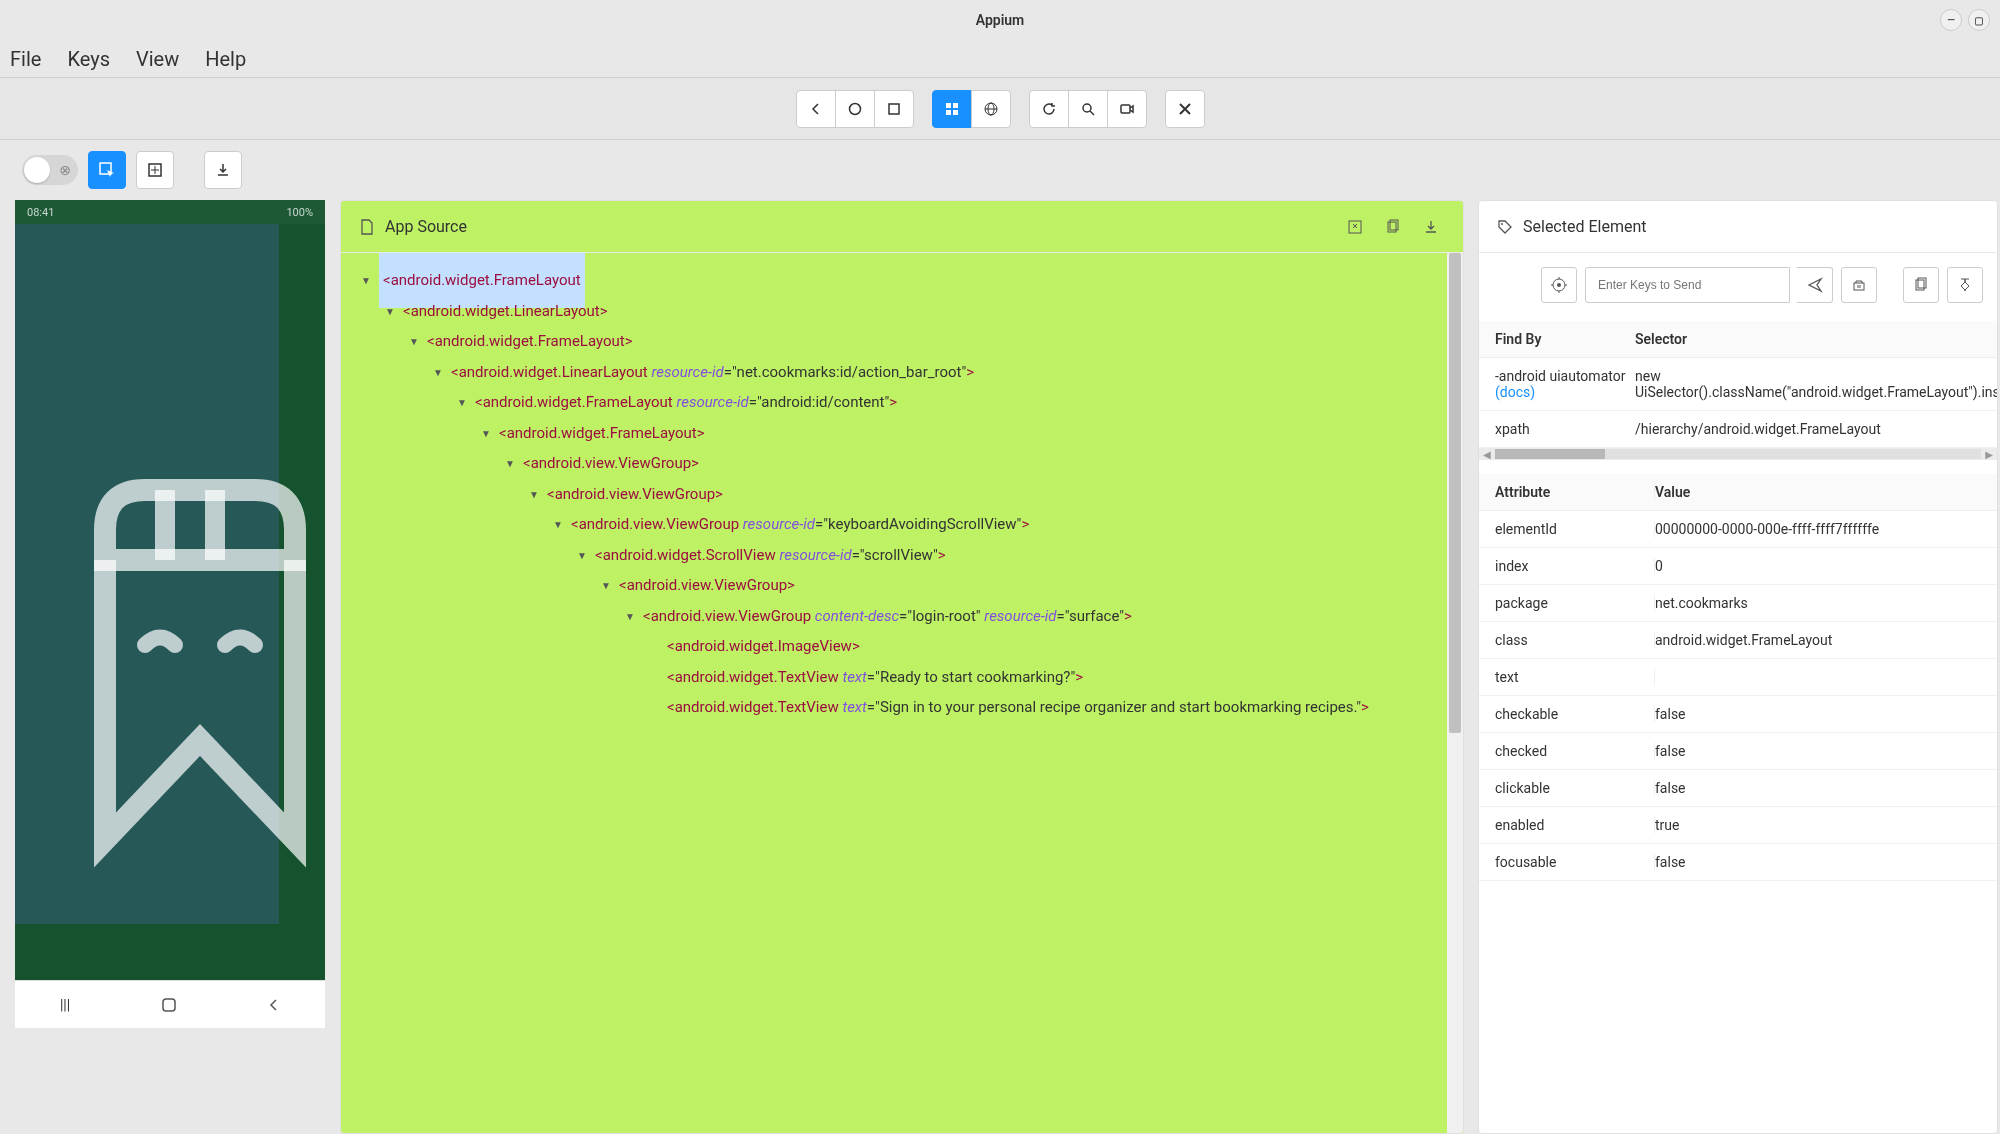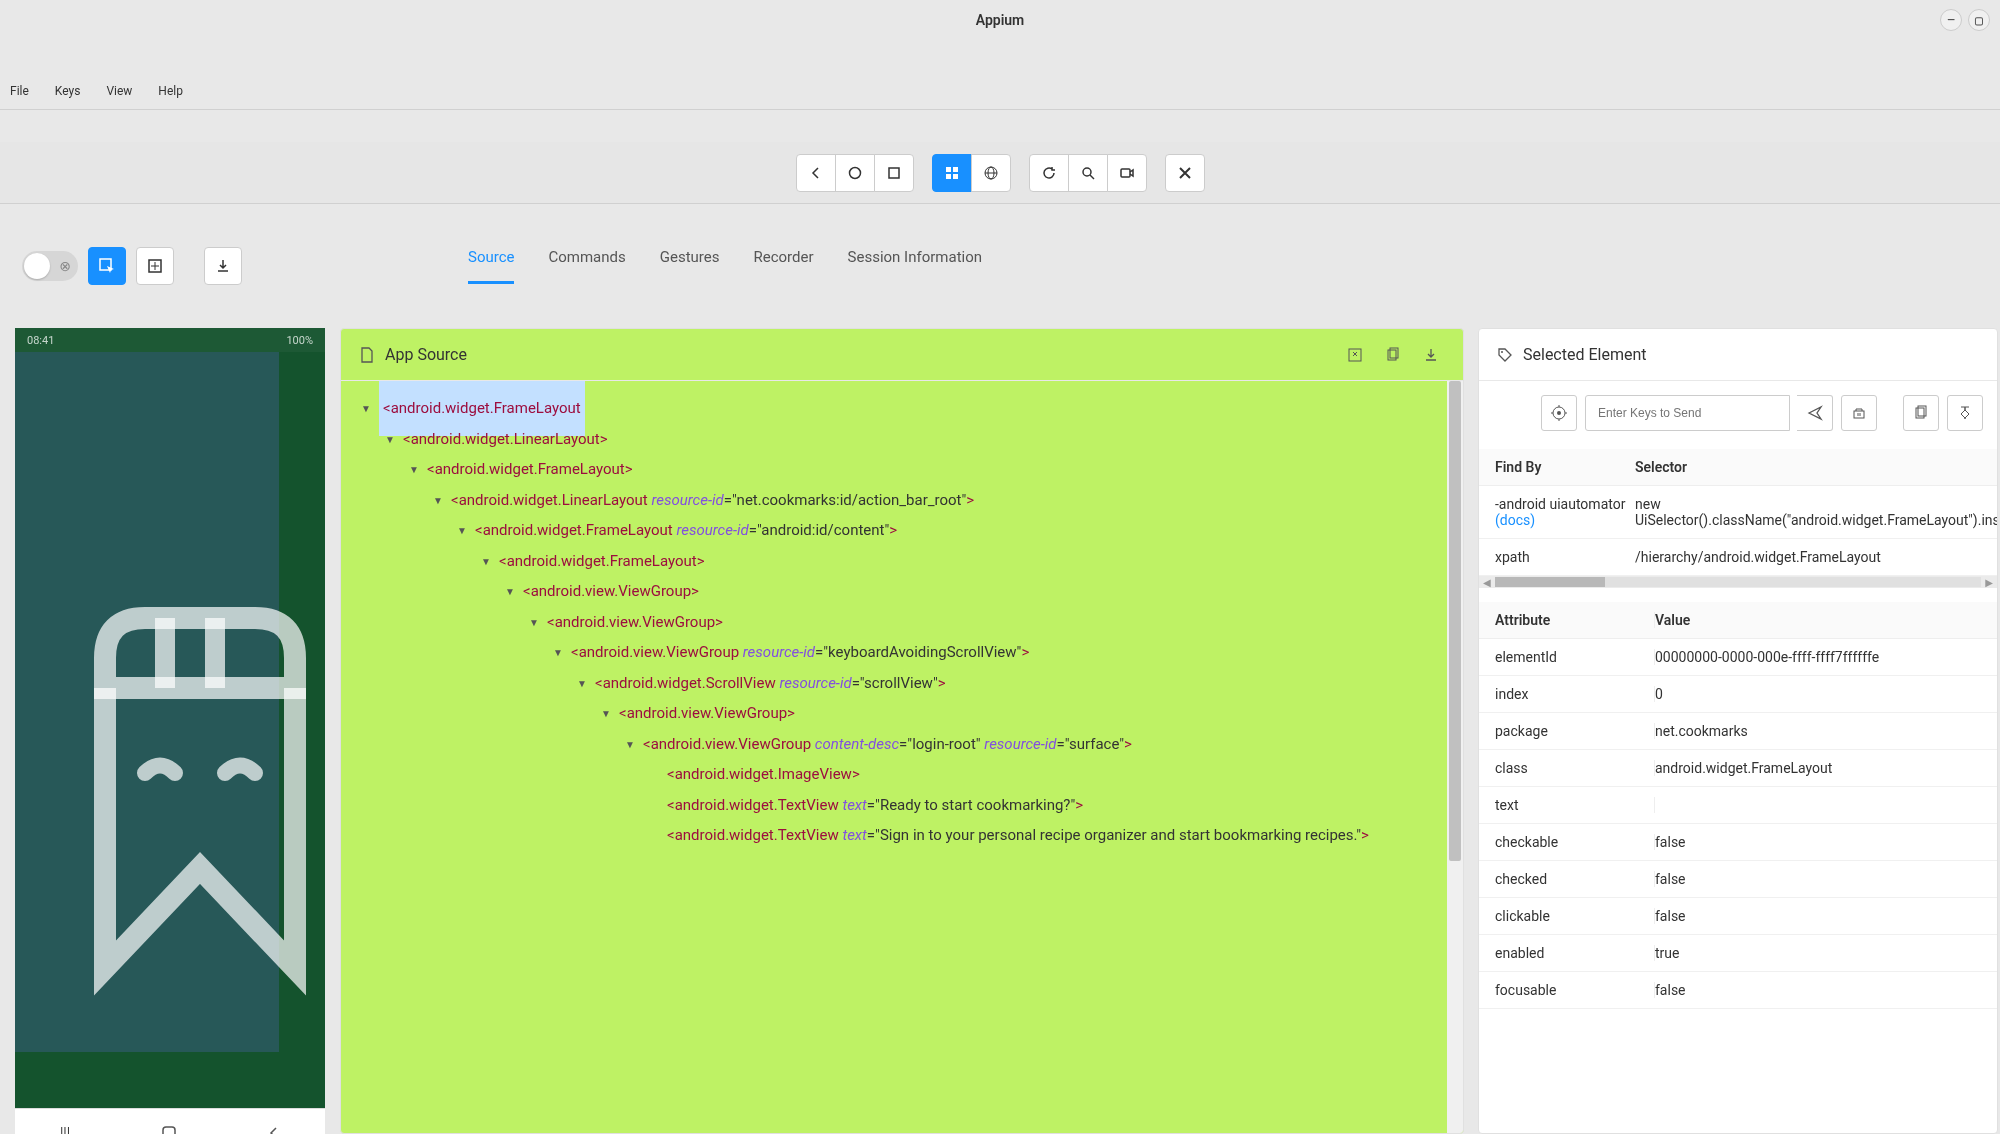--- a/index.html
+++ b/index.html
@@ -1,22 +1,22 @@
 <!DOCTYPE html>
 <html><head>
 <meta charset="utf-8">
 <style>
 * { box-sizing: border-box; margin: 0; padding: 0; }
 body { font-family: -apple-system, BlinkMacSystemFont, "Segoe UI", Roboto, "Helvetica Neue", sans-serif; font-size: 14px; background: #e8e8e8; color: #333; overflow: hidden; }
-.window { width: 2000px; height: 1134px; display: flex; flex-direction: column; background: #e8e8e8; gap: 32px; }
+.window { width: 2000px; height: 1134px; display: flex; flex-direction: column; background: #e8e8e8; }
 .titlebar { height: 40px; display: flex; align-items: center; justify-content: center; position: relative; font-weight: 600; }
 .titlebar-controls { position: absolute; right: 10px; display: flex; gap: 6px; }
 .titlebar-btn { width: 22px; height: 22px; border-radius: 50%; background: #f0f0f0; border: 1px solid #ccc; display:flex; align-items:center; justify-content:center; font-size:10px; color:#555; }
 .menubar { height: 38px; display: flex; align-items: center; padding: 0 10px; gap: 26px; border-bottom: 1px solid #d0d0d0; }
-.menubar span { font-size: 12px; }
+.menubar span { font-size: 20px; }
 
 .toolbar { height: 62px; background: #e6e6e6; border-bottom: 1px solid #d0d0d0; display:flex; align-items:center; justify-content:center; gap:18px; }
 .btn-group { display: flex; }
 .tb-btn { width: 40px; height: 38px; border: 1px solid #ccc; background: #fff; display:flex; align-items:center; justify-content:center; margin-left:-1px; }
 .tb-btn:first-child { margin-left:0; border-top-left-radius:4px; border-bottom-left-radius:4px; }
 .tb-btn:last-child { border-top-right-radius:4px; border-bottom-right-radius:4px; }
 .tb-btn.primary { background: #1890ff; border-color: #1890ff; color:#fff; }
 
 .subtoolbar { height: 60px; display:flex; align-items:center; padding: 0 22px; gap:16px; }
 .toggle-pill { width: 56px; height: 30px; border-radius: 16px; background: #d6d6d6; position: relative; display:flex; align-items:center; }
@@ -175,27 +175,20 @@
             <line x1="8" y1="4" x2="8" y2="12" stroke="#333"></line>
             <line x1="4" y1="8" x2="12" y2="8" stroke="#333"></line>
           </svg>
         </div>
       <div class="sq-btn" style="margin-left:20px">
           <svg width="16" height="16">
             <path d="M8 2v8M5 7l3 3 3-3M3 13h10" stroke="#333" fill="none" stroke-width="1.5"></path>
           </svg>
         </div>
     </div>
-    <div class="tabs">
-      <div class="tab active"><span>Source</span></div>
-      <div class="tab"><span>Commands</span></div>
-      <div class="tab"><span>Gestures</span></div>
-      <div class="tab"><span>Recorder</span></div>
-      <div class="tab"><span>Session Information</span></div>
-    </div>
   </div>
 
   <div class="main">
     <div class="device-col">
       <div class="device-screen">
         <div class="phone">
           <div class="phone-status">
             <span>08:41</span>
             <span>100%</span>
           </div>

